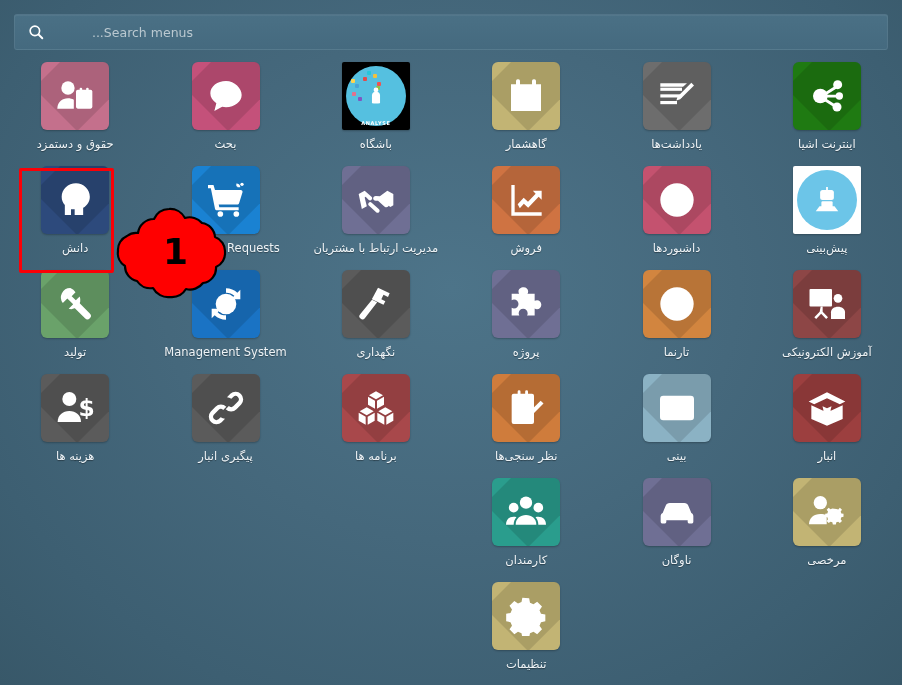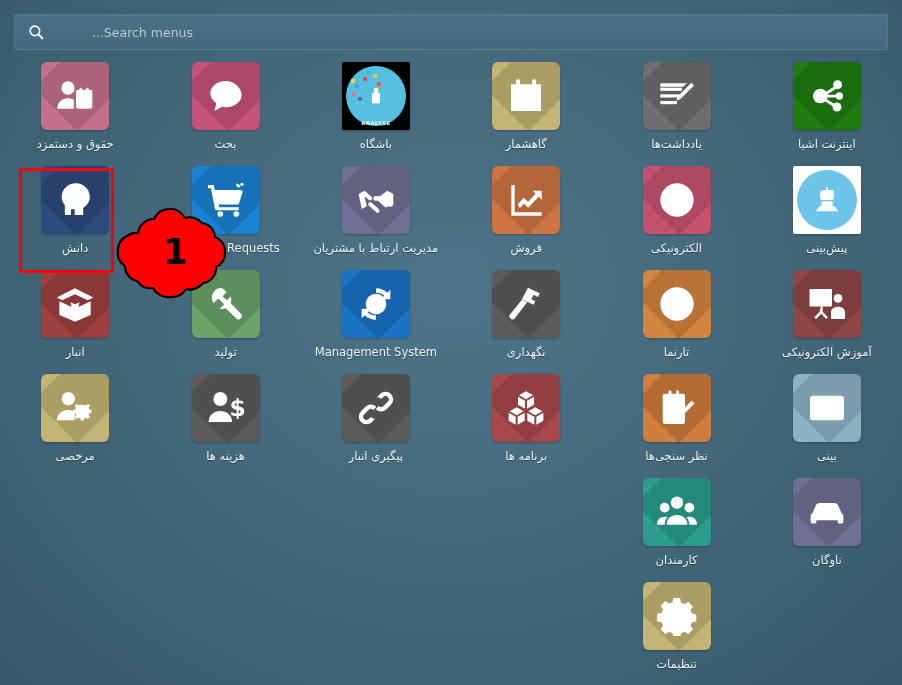--- a/index.html
+++ b/index.html
@@ -309,21 +309,21 @@
             <circle cx="18.6" cy="12.6" r="1.3"></circle>
             <circle cx="5.4" cy="7.6" r="1.3"></circle>
             <circle cx="5.4" cy="12.6" r="1.3"></circle>
             <circle cx="8.2" cy="17" r="1.3"></circle>
             <circle cx="15.8" cy="17" r="1.3"></circle>
             <path d="M15.1 7.6l1.4 1.3-4.1 5-1.9-1.3z"></path>
             <circle cx="12" cy="13.4" r="2"></circle>
           </g>
         </svg>
       </div>
-      <div class="tile-label">الکترونیکی</div>
+      <div class="tile-label">داشبوردها</div>
     </div>
     <div class="cell">
       <div class="tile" style="background: rgb(207, 115, 66);">
         <svg viewBox="0 0 24 24">
           <path d="M3.2 3h2v16.4h16.2v2H3.2z"></path>
           <path d="M7 14.6l3.6-4 2.6 2.4 4.6-4.8-1.7-1.7h5.3v5.3l-1.8-1.8-6.3 6.7-2.6-2.4-2.4 2.7z"></path>
         </svg>
       </div>
       <div class="tile-label">فروش</div>
     </div>
@@ -382,20 +382,28 @@
       <div class="tile" style="background: rgb(210, 133, 63);">
         <svg viewBox="0 0 24 24">
           <circle cx="12" cy="12" r="10"></circle>
           <g fill="#d2853f">
             <path d="M4.4 8.6l2.4 1 .2 2.3 2.2 1.2-.3 2.5 2.3 2.7-.6 3.3c-3.3-.6-5.9-3.3-6.6-6.7z"></path>
             <path d="M13.8 3.2l-.9 1.8-2.6.5-1.3 1.7 1.8 1.3 2.6-.8 1.7 1.3-1.2 2.3 2.7.4 1.6-1.9 1.5 1.6c-.2-4-3.2-7.3-7.1-8.2z"></path>
           </g>
         </svg>
       </div>
       <div class="tile-label">تارنما</div>
+    </div>
+    <div class="cell">
+      <div class="tile" style="background: rgb(111, 111, 148);">
+        <svg viewBox="0 0 24 24">
+          <path d="M10.6 2c1.5 0 2.7 1.1 2.7 2.5 0 .5-.2 1-.4 1.4h4.3v4.2c.4-.3.9-.4 1.4-.4 1.4 0 2.6 1.2 2.6 2.7s-1.2 2.7-2.6 2.7c-.5 0-1-.2-1.4-.4v4.2h-4.6c.3-.4.4-.8.4-1.3 0-1.5-1.2-2.7-2.7-2.7s-2.7 1.2-2.7 2.7c0 .5.2.9.4 1.3H3.4v-4.6c.4.3.9.4 1.4.4 1.5 0 2.7-1.2 2.7-2.7S6.3 9.3 4.8 9.3c-.5 0-1 .2-1.4.4V5.9h4.5c-.3-.4-.4-.9-.4-1.4C7.5 3.1 8.8 2 10.6 2z"></path>
+        </svg>
+      </div>
+      <div class="tile-label">پروژه</div>
     </div>
     <div class="cell">
       <div class="tile" style="background: rgb(91, 91, 91);">
         <svg viewBox="0 0 24 24">
           <path d="M13.2 2.2l7 3.3-1 2.3-2.7-1.3-1.3 2.6 2.4 1.2-1.1 2.2-7-3.4z"></path>
           <path d="M9.6 9.4l3.1 1.5-7.4 9.6a1.8 1.8 0 0 1-2.6.2 1.8 1.8 0 0 1-.2-2.6z"></path>
         </svg>
       </div>
       <div class="tile-label">نگهداری</div>
     </div>

